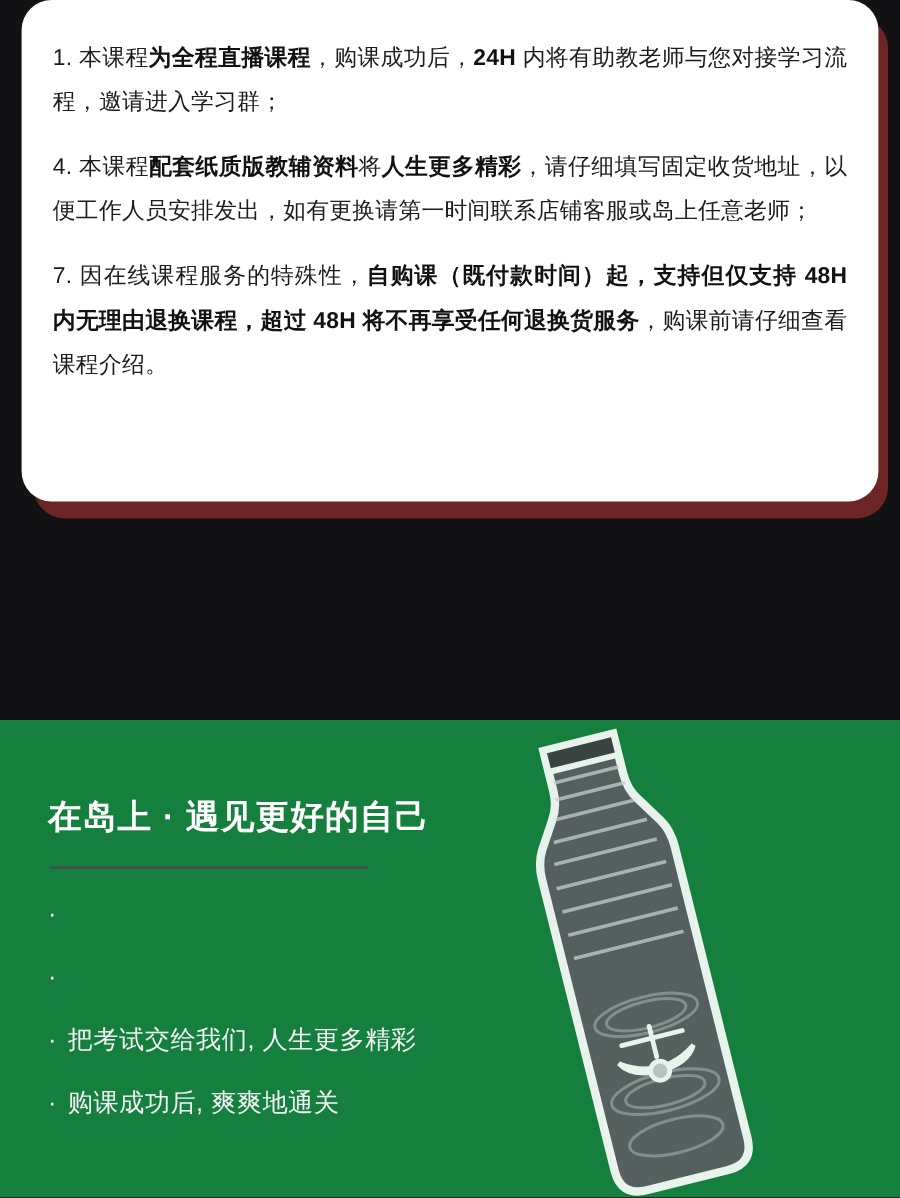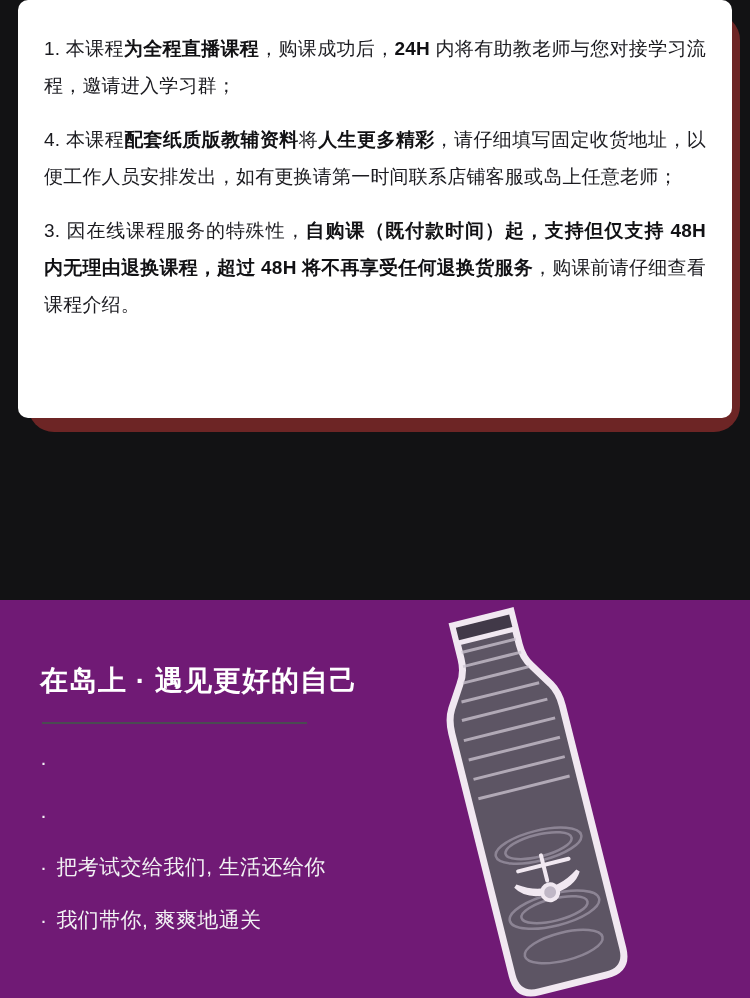--- a/index.html
+++ b/index.html
@@ -63,40 +63,40 @@
   .card-shadow {
     position:absolute;
     left:10px; top:14px;
     right:-8px; bottom:-14px;
     background:#6d2525;
     border-radius:26px;
   }
   .card {
     position:relative;
     background:#ffffff;
-    border-radius:10px;
+    border-radius:25px;
     padding:30px 26px 26px 26px;
     min-height:418px;
   }
   .para {
     color:#1b1b20;
     font-size:19px;
     line-height:1.95;
     margin-bottom:17px;
     text-align:justify;
     letter-spacing:.2px;
   }
   .para:last-child { margin-bottom:0; }
   .para b { font-weight:bold; color:#111114; }
 
   
   .bottom-section {
     position:relative;
     height:398px;
-    background:#701a75;
+    background:#15803d;
     overflow:hidden;
   }
   .bottle {
     position:absolute;
     right:60px; top:-8px;
     width:300px; height:420px;
     opacity:.9;
   }
   .bottom-content {
     position:relative;
@@ -138,21 +138,21 @@
 <div class="page">
 
   <div class="top-section">
 
 
     <div class="card-wrap">
       <div class="card-shadow"></div>
       <div class="card">
         <p class="para" id="p1"><span>1. 本课程</span><b>为全程直播课程</b><span>，购课成功后，</span><b>24H</b><span> 内将有助教老师与您对接学习流程，邀请进入学习群；</span></p>
         <p class="para" id="p2"><span>4. 本课程</span><b>配套纸质版教辅资料</b><span>将</span><b>人生更多精彩</b><span>，请仔细填写固定收货地址，以便工作人员安排发出，如有更换请第一时间联系店铺客服或岛上任意老师；</span></p>
-        <p class="para" id="p3"><span>3. 因在线课程服务的特殊性，</span><b>自购课（既付款时间）起，支持但仅支持 48H 内无理由退换课程，超过 48H 将不再享受任何退换货服务</b><span>，购课前请仔细查看课程介绍。</span></p>
+        <p class="para" id="p3"><span>7. 因在线课程服务的特殊性，</span><b>自购课（既付款时间）起，支持但仅支持 48H 内无理由退换课程，超过 48H 将不再享受任何退换货服务</b><span>，购课前请仔细查看课程介绍。</span></p>
       </div>
     </div>
   </div>
 
   <div class="bottom-section">
 
     <svg class="bottle" viewBox="0 0 300 420">
       <g transform="rotate(-14 150 210)">
 
         <path d="M108 18 h60 v34 q0 14 7 24 l14 22 q6 10 6 24 v250 q0 22 -22 22 h-70 q-22 0 -22 -22 v-250 q0 -14 6 -24 l14 -22 q7 -10 7 -24 z" fill="#5c5c63" stroke="#ffffff" stroke-width="7"></path>
@@ -193,23 +193,23 @@
       <div class="bottom-rule"></div>
       <ul class="bullet-list" id="bullets">
           <li>
             <span class="bullet-dot">·</span>
           </li>
           <li>
             <span class="bullet-dot">·</span>
           </li>
           <li>
             <span class="bullet-dot">·</span>
-            <span>把考试交给我们, 生活还给你</span>
-          </li>
-          <li>
-            <span class="bullet-dot">·</span>
-            <span>我们带你, 爽爽地通关</span>
+            <span>把考试交给我们, 人生更多精彩</span>
+          </li>
+          <li>
+            <span class="bullet-dot">·</span>
+            <span>购课成功后, 爽爽地通关</span>
           </li>
         </ul>
     </div>
   </div>
 
 </div>
 
 </body></html>

